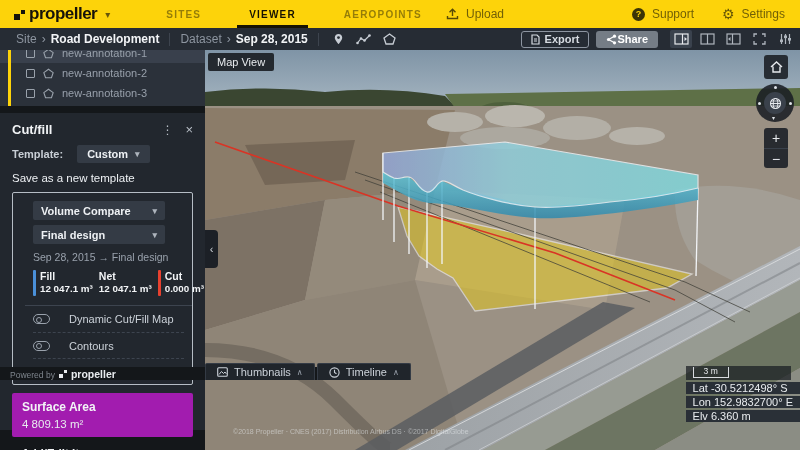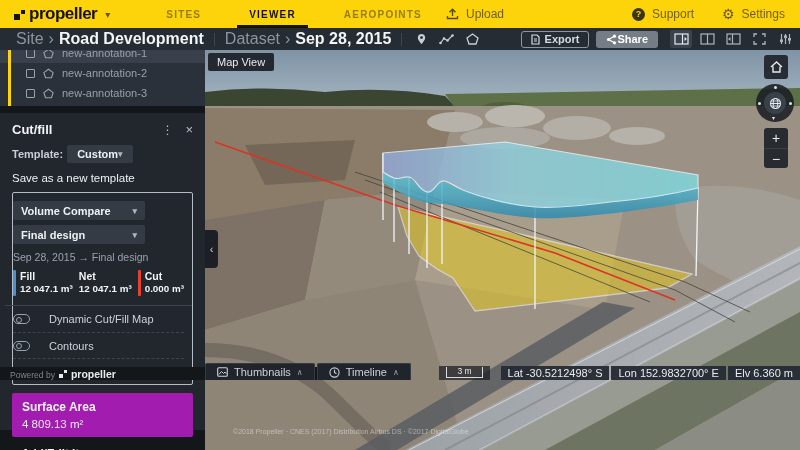--- a/index.html
+++ b/index.html
@@ -27,21 +27,21 @@
   .ta-upload { margin-right:128px; }
   .ta-support { margin-right:28px; }
   .ta-settings { margin-right:28px; }
   .q-circle { width:13px; height:13px; border-radius:50%; background:#3b3407; color:#fdd30a;
     font-size:9px; font-weight:bold; display:flex; align-items:center; justify-content:center; }
   .gear-glyph { font-size:14px; color:rgba(45,40,5,.72); line-height:1; }
 
   
   .toolbar { position:absolute; left:0; top:28px; width:800px; height:22px; background:#262c34;
     display:flex; align-items:center; z-index:29; color:#e6e9ed; }
-  .crumb { display:flex; align-items:center; gap:5px; font-size:16px; }
+  .crumb { display:flex; align-items:center; gap:5px; font-size:12px; }
   .crumb .dim { color:#8d95a0; }
   .crumb .sep { color:#8d95a0; }
   .crumb .val { color:#f2f4f6; font-weight:bold; }
   .tb-div { width:1px; height:13px; background:#3d444e; margin:0 10px; }
   .tb-icons { display:flex; align-items:center; gap:12px; margin-left:4px; }
   .tb-icon { display:flex; cursor:pointer; }
   .toolbar-right { margin-left:auto; display:flex; align-items:center; }
   .btn-export { display:flex; align-items:center; gap:5px; border:1px solid #8d95a0; border-radius:3px;
     height:17px; padding:0 9px; font-size:11px; font-weight:bold; color:#d6dbe1; cursor:pointer; }
   .btn-share { display:flex; align-items:center; background:#757d86; border-radius:3px;
@@ -62,23 +62,23 @@
   .panel-gap { height:7px; background:#14171a; }
   .cutfill { background:#22272e; padding:9px 12px 0 12px; height:317px; }
   .cf-header { display:flex; align-items:center; }
   .cf-title { font-size:13px; font-weight:bold; color:#f2f4f6; }
   .cf-kebab { margin-left:auto; color:#b9bfc7; font-size:12px; cursor:pointer; padding:0 6px; }
   .cf-close { color:#b9bfc7; font-size:13px; cursor:pointer; padding:0 0 0 6px; }
   .cf-template { display:flex; align-items:center; margin-top:8px; }
   .cf-template-label { font-size:11px; font-weight:bold; color:#c8ced5; }
   .btn-dark { background:#343b45; border-radius:2px; color:#eef1f4; font-size:11px; font-weight:bold;
     display:flex; align-items:center; cursor:pointer; }
-  .cf-template-btn { height:18px; padding:0 10px; margin-left:4px; }
+  .cf-template-btn { height:18px; padding:0 10px; margin-left:14px; gap:7px; }
   .cf-save { font-size:11.5px; color:#eef1f4; margin-top:9px; cursor:pointer; }
-  .cf-card { margin-top:8px; border:1px solid #b6bdc5; border-radius:2px; padding:8px 8px 0 0; }
+  .cf-card { margin-top:8px; border:1px solid #b6bdc5; border-radius:2px; padding:8px 8px 0 20px; }
   .vc-btn { height:19px; width:132px; padding:0 8px; justify-content:space-between; font-size:11px; }
   .vc-btn + .vc-btn { margin-top:5px; }
   .cf-compare { font-size:10.5px; color:#99a1ac; margin-top:7px; white-space:nowrap; }
   .cf-stats { display:flex; margin-top:7px; gap:6px; }
   .stat { display:flex; gap:4px; }
   .stat-bar { width:3px; height:26px; border-radius:1px; flex:none; }
   .stat-bar.fill { background:#4a90d9; }
   .stat-bar.cut { background:#e8412f; }
   .stat-text .lb { font-size:10.5px; font-weight:bold; color:#f2f4f6; line-height:12px; }
   .stat-text .vl { font-size:9.8px; font-weight:bold; color:#f2f4f6; line-height:13px; white-space:nowrap; }
@@ -115,21 +115,21 @@
     background:#3a414b; display:flex; align-items:center; justify-content:center; }
   .ctrl-zoom { position:absolute; right:12px; top:78px; width:24px; background:rgba(30,35,41,.92);
     border-radius:3px; z-index:6; overflow:hidden; }
   .zoom-btn { height:20px; display:flex; align-items:center; justify-content:center; color:#e6e9ed;
     font-size:14px; cursor:pointer; }
   .zoom-btn + .zoom-btn { border-top:1px solid #39404a; }
   .attribution { position:absolute; left:28px; bottom:15px; font-size:7px; color:rgba(240,243,246,.5);
     white-space:nowrap; z-index:4; }
 
   
-  .status-row { position:absolute; right:0; bottom:0; display:flex; align-items:stretch; height:14px; gap:2px; z-index:25; }
+  .status-row { position:absolute; right:0; bottom:0; display:flex; align-items:stretch; height:14px; gap:2px; z-index:25;flex-direction:column; }
   .scale-box { background:rgba(22,26,31,.7); display:flex; align-items:flex-end; padding:1px 7px 2px 7px; margin-right:9px; }
   .scale-bracket { border-left:1px solid #d8dbe0; border-right:1px solid #d8dbe0; border-bottom:1px solid #d8dbe0;
     padding:0 10px 1px 10px; font-size:8.5px; color:#e8ebee; line-height:9px; }
   .coord-box { background:rgba(38,44,52,.96); font-size:11px; color:#e9ecef; display:flex; align-items:center;
     padding:0 7px; white-space:nowrap; }
 
   
   .footer-bar { position:absolute; left:0; bottom:0; width:400px; height:13px; background:#14171a;
     display:flex; align-items:center; z-index:24; }
   .powered { display:flex; align-items:baseline; gap:4px; margin-left:10px; }

